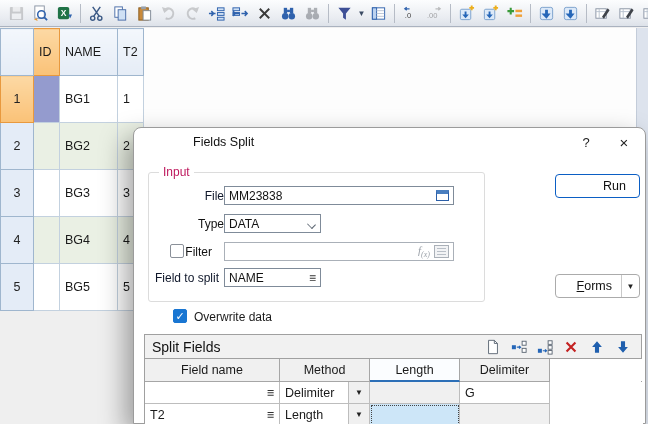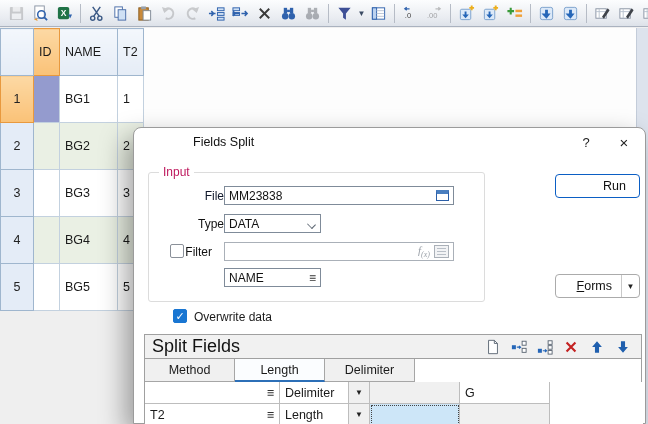--- a/index.html
+++ b/index.html
@@ -73,21 +73,21 @@
   .btn.default { border:1.5px solid #0b5ec4; }
   .btn.split { justify-content:flex-end; padding-right:0;margin-top:36px; }
   .btn.split .lbl { padding-right:9px; }
   .btn.split .divider { width:1px; height:22px; background:#c9c9c9; }
   .btn.split .drop { width:17px; text-align:center; font-size:8px; color:#222; }
 
   
   .panel { position:absolute; left:10px; top:206px; width:498px; height:92px; border:1px solid #a0a0a0; background:#fff; }
   .panel-bar { position:absolute; left:0; top:0; width:100%; height:24px; background:#f1f1f1; border-bottom:1px solid #a0a0a0;
     display:flex; align-items:center; }
-  .panel-bar .ptitle { margin-left:7px; font-size:18px; color:#111; }
+  .panel-bar .ptitle { margin-left:7px; font-size:14px; color:#111; }
   .panel-icons { margin-left:auto; display:flex; align-items:center; gap:6px; padding-right:8px; }
   .p-btn { width:20px; height:20px; display:flex; align-items:center; justify-content:center; }
   .p-btn svg { width:16px; height:16px; }
 
   .sf-table { position:absolute; left:0; top:24px; }
   .sf-row { display:flex; }
   .sf-cell { border-right:1px solid #bdbdbd; border-bottom:1px solid #bdbdbd; height:22px; display:flex; align-items:center;
     padding:0 5px; font-size:12.5px; background:#fff; position:relative; }
   .sf-hdr { background:#f0f0f0; justify-content:center; border-right:1px solid #a6a6a6; border-bottom:1px solid #a6a6a6; height:23px; }
   .sf-hdr.sel { background:#fbfdff; border-bottom:2px solid #2c6fb7; }
@@ -354,20 +354,21 @@
     </div>
 
     <span class="checkbox" style="left:36px; top:116px;"></span>
     <span class="frm-label" style="left:-2px; top:117px;">Filter</span>
     <div class="frm-input" style="left:90px; top:114px; width:230px; border-color:#aab0b8;">
       <span class="grow"></span>
       <span class="icon-fx"><i>f</i><sub>(x)</sub></span>
       <span class="icon-list"></span>
     </div>
 
+    <span class="frm-label red" style="left:5px; top:143px;">Field to split</span>
     <div class="frm-input" style="left:90px; top:140px; width:97px;">
       <span class="grow">NAME</span>
       <span class="icon-menu">≡</span>
     </div>
 
     <div class="btn default" style="top:46px;">Run</div>
     <div class="btn split" style="top:110px;">
       <span class="lbl"><u>F</u>orms</span>
       <span class="divider"></span>
       <span class="drop">▼</span>
@@ -415,20 +416,21 @@
             </span>
             <span class="p-btn">
               <svg viewBox="0 0 18 18">
                 <path d="M9 15.5 L14.5 9 H11.3 V2.5 H6.7 V9 H3.5 Z" fill="#1f5fae"></path>
               </svg>
             </span>
           </span>
       </div>
       <div class="sf-table">
         <div class="sf-row">
+          <div class="sf-cell sf-hdr w-fname">Field name</div>
           <div class="sf-cell sf-hdr w-mhdr">Method</div>
           <div class="sf-cell sf-hdr sel w-len">Length</div>
           <div class="sf-cell sf-hdr w-delim">Delimiter</div>
           <div class="sf-cell w-fill"></div>
         </div>
         <div class="sf-row">
           <div class="sf-cell w-fname">
             <span></span>
             <span class="sf-menu">≡</span>
           </div>

